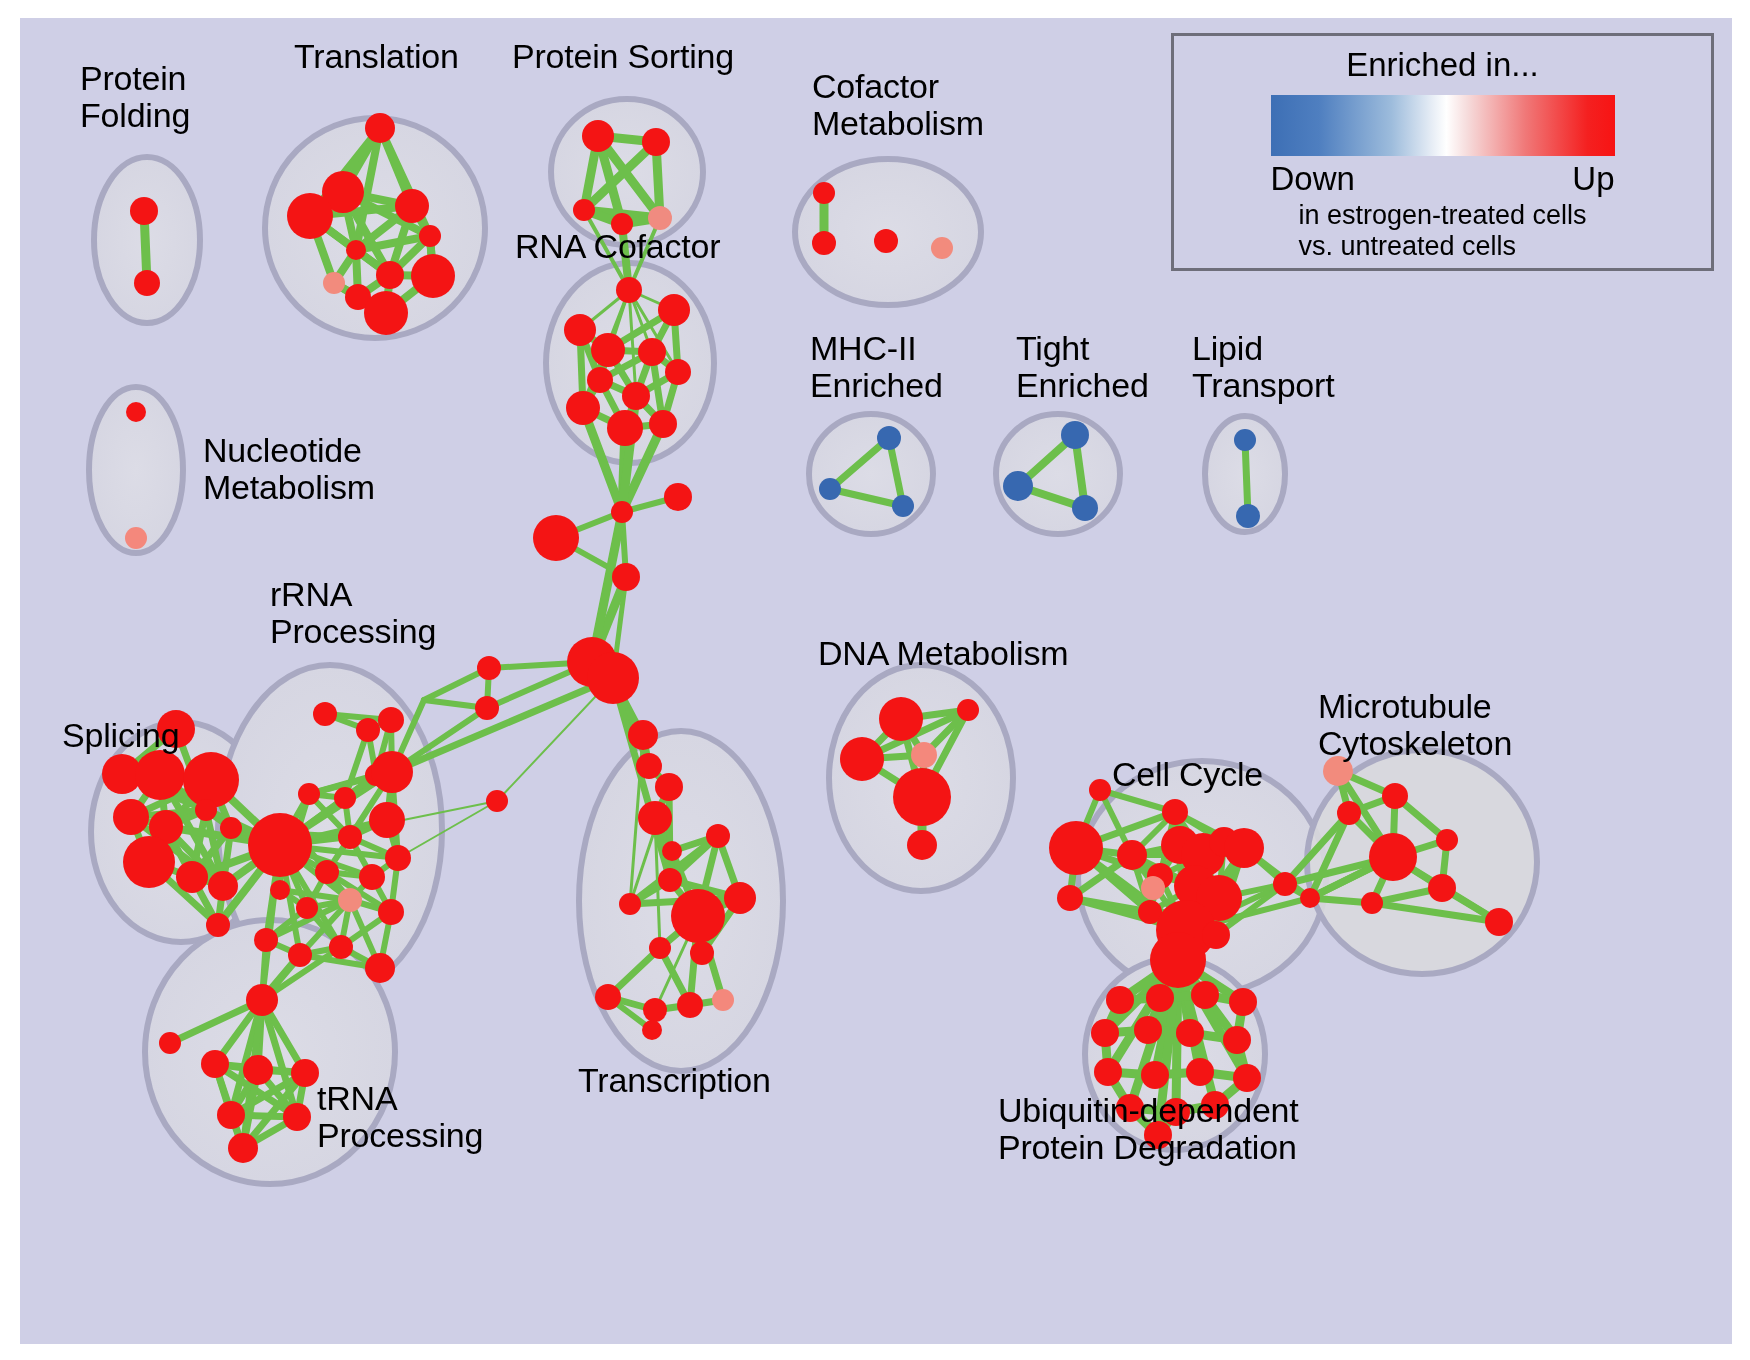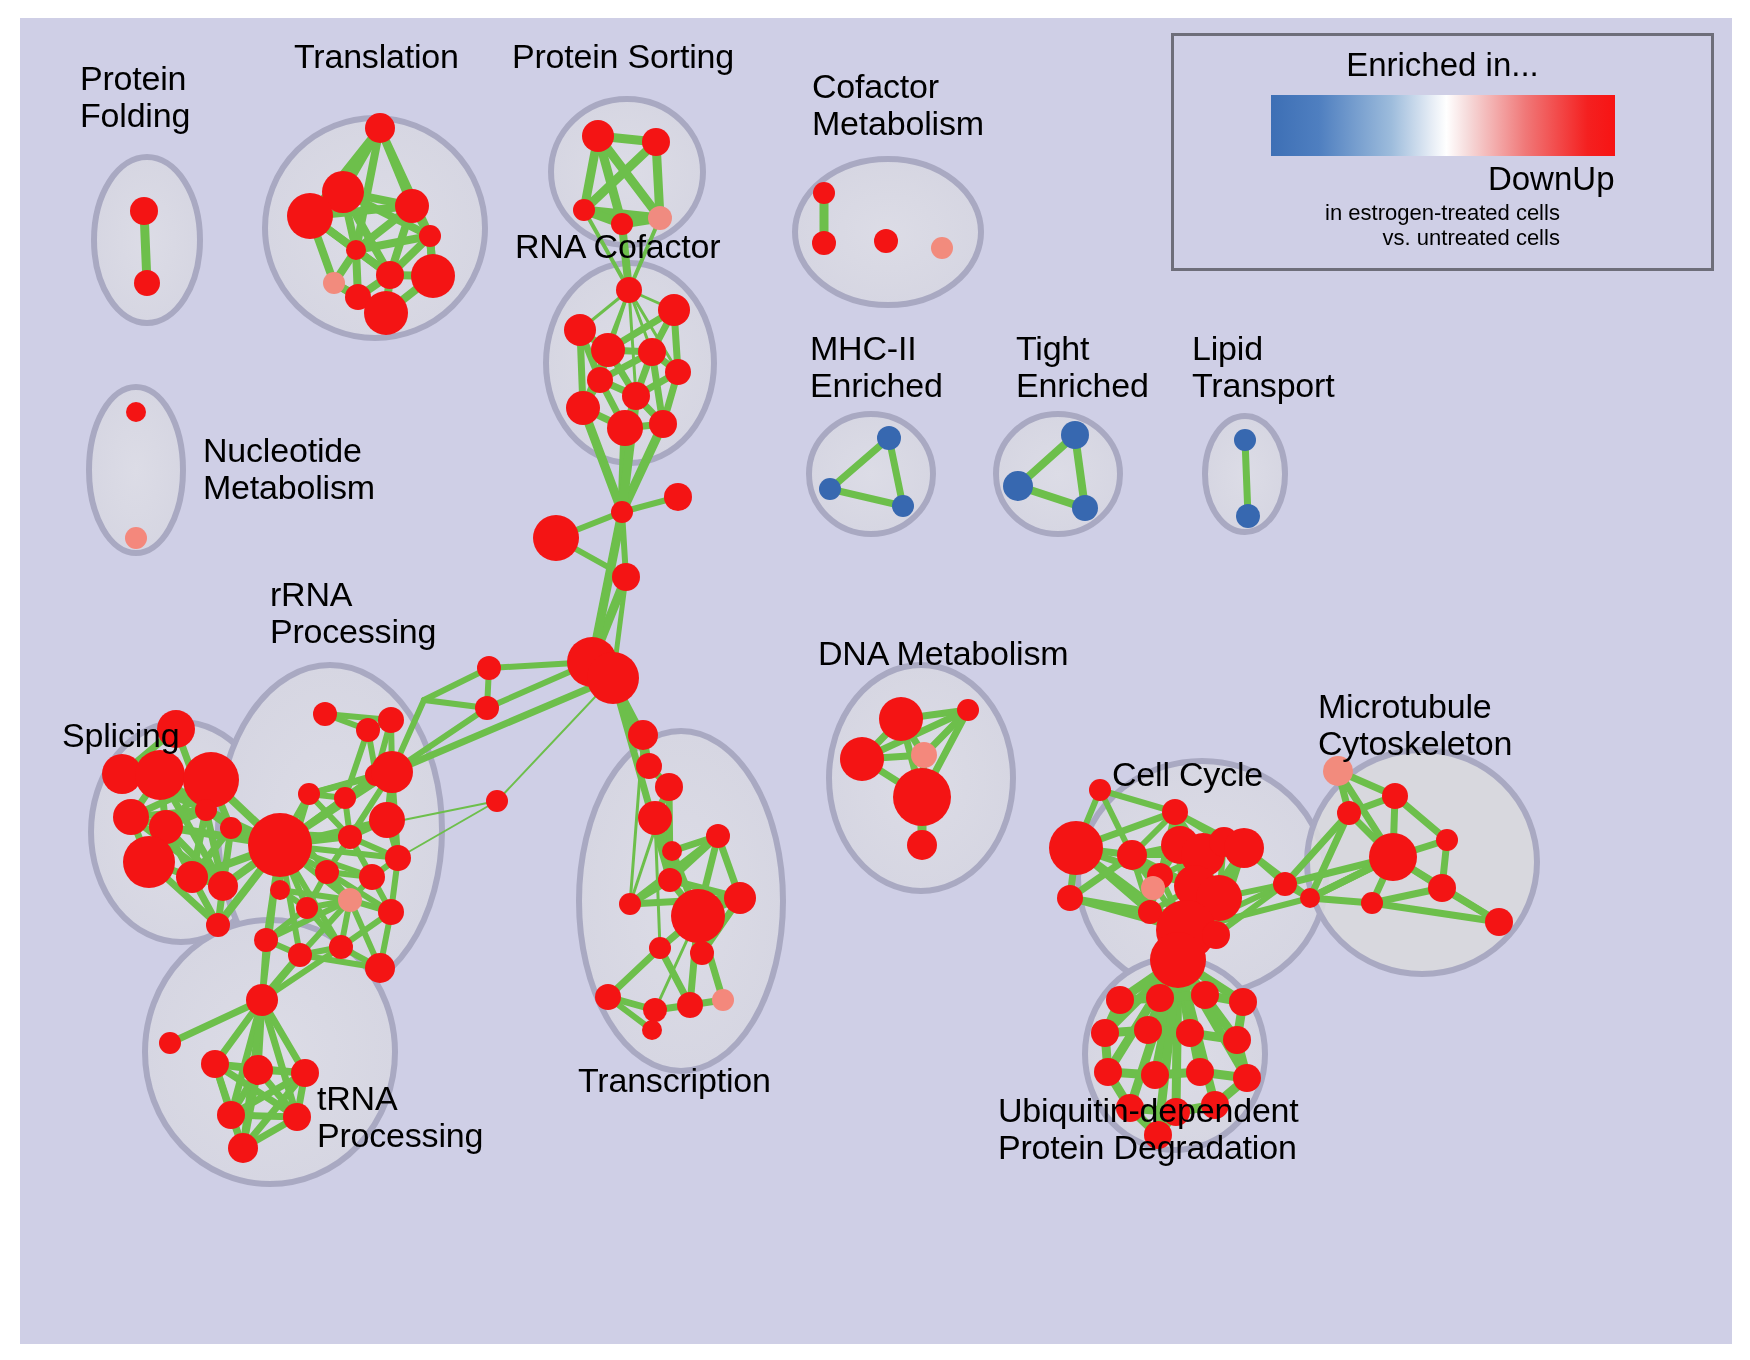--- a/index.html
+++ b/index.html
@@ -14,23 +14,23 @@
   .legend-box{
     position:absolute;left:1147px;top:33px;width:543px;height:238px;
     background:#cfcfe6;border:3px solid #6e6e7a;box-sizing:border-box;
     display:flex;flex-direction:column;align-items:center;margin-left:24px;
   }
   .legend-title{font-size:33px;color:#000;margin-top:10px;}
   .legend-bar{
     width:344px;height:61px;margin-top:11px;
     background:linear-gradient(to right,#3d6fb5 0%,#4f7fc0 14%,#9dbcdc 35%,#e8eef6 47%,#ffffff 51%,#f6dcdc 57%,#f07878 74%,#f42020 92%,#f81313 100%);
   }
-  .legend-ends{width:344px;display:flex;justify-content:flex-end;margin-top:4px;}
+  .legend-ends{width:344px;display:flex;justify-content:space-between;margin-top:4px;}
   .legend-ends span{font-size:33px;color:#000;}
-  .legend-sub{font-size:22px;color:#000;margin-top:2px;text-align:right;line-height:1.15;}
+  .legend-sub{font-size:27px;color:#000;margin-top:2px;text-align:left;line-height:1.15;}
   .legend-sub div{white-space:pre;}
 </style>
 </head>
 <body>
 
 <div id="stage">
 
   <svg id="canvas" viewBox="0 0 1750 1360">
     <defs>
       <radialGradient id="hullg" cx="50%" cy="50%" r="50%">

